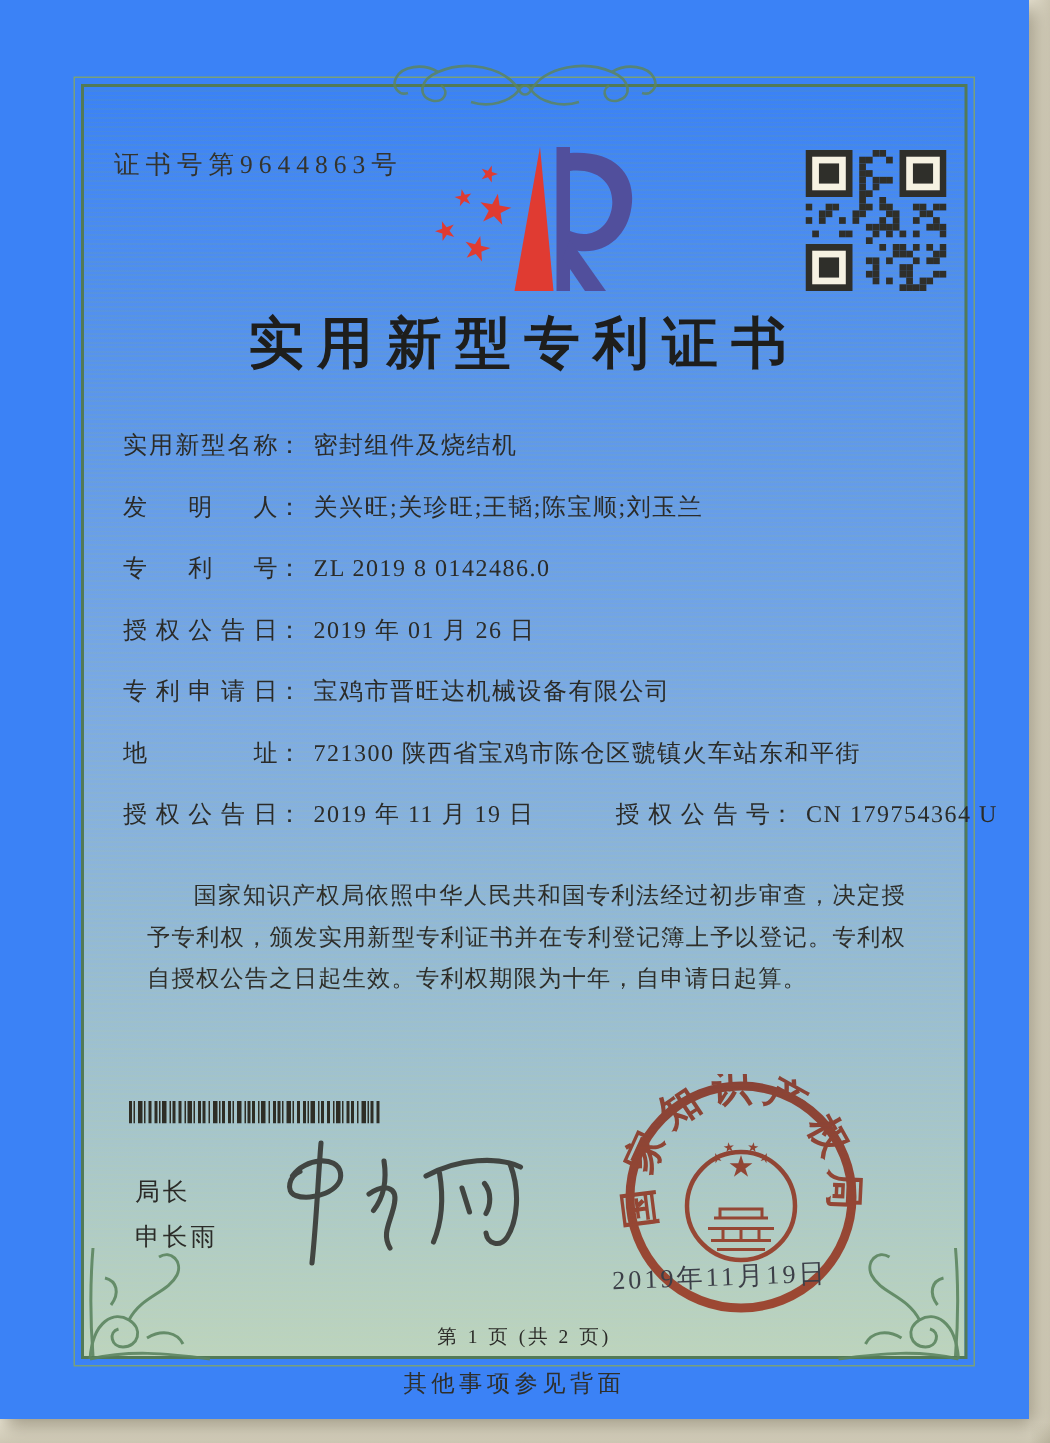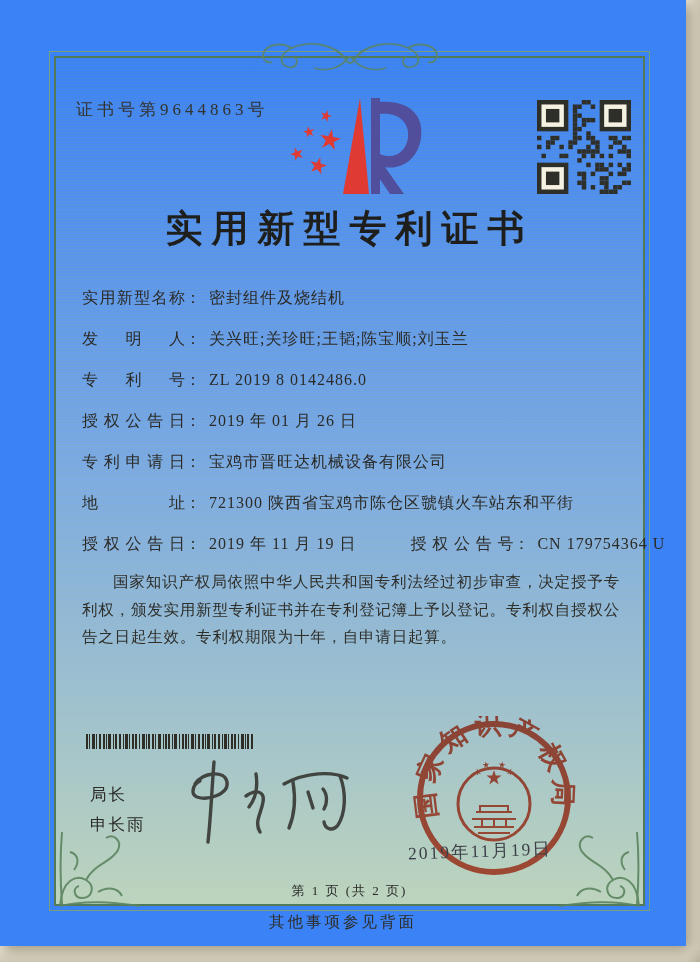--- a/index.html
+++ b/index.html
@@ -39,21 +39,21 @@
     display:inline-block;width:103px;text-align:justify;text-align-last:justify;
     vertical-align:top;color:#2b2b28;
   }
   .fcolon{display:inline-block;margin-right:8px;}
   .fvalue{letter-spacing:1px;}
   .grant-gap{display:inline-block;width:54px;}
   .paras{
     position:absolute;left:26px;top:510px;width:538px;
     font-size:15.5px;line-height:27.5px;letter-spacing:.8px;color:#2e2e2a;text-align:justify;
   }
-  .paras p{margin:0;text-indent:2em;}
+  .paras p{margin:16px;text-indent:2em;}
   .barcode{position:absolute;left:30px;top:676px;width:172px;height:15px;}
   .signer{position:absolute;left:34px;top:722px;font-size:16.5px;line-height:30px;letter-spacing:2px;}
   .signature{position:absolute;left:126px;top:696px;}
   .seal{position:absolute;left:356px;top:658px;width:164px;height:164px;mix-blend-mode:multiply;opacity:.92;}
   .seal-date{
     position:absolute;left:352px;top:780px;width:200px;font-size:17.5px;letter-spacing:2px;
     color:#3c3f48;transform:rotate(-2deg);
   }
   .page-num{position:absolute;left:0;right:0;top:824px;text-align:center;font-size:13px;letter-spacing:2px;}
   .footer-note{

